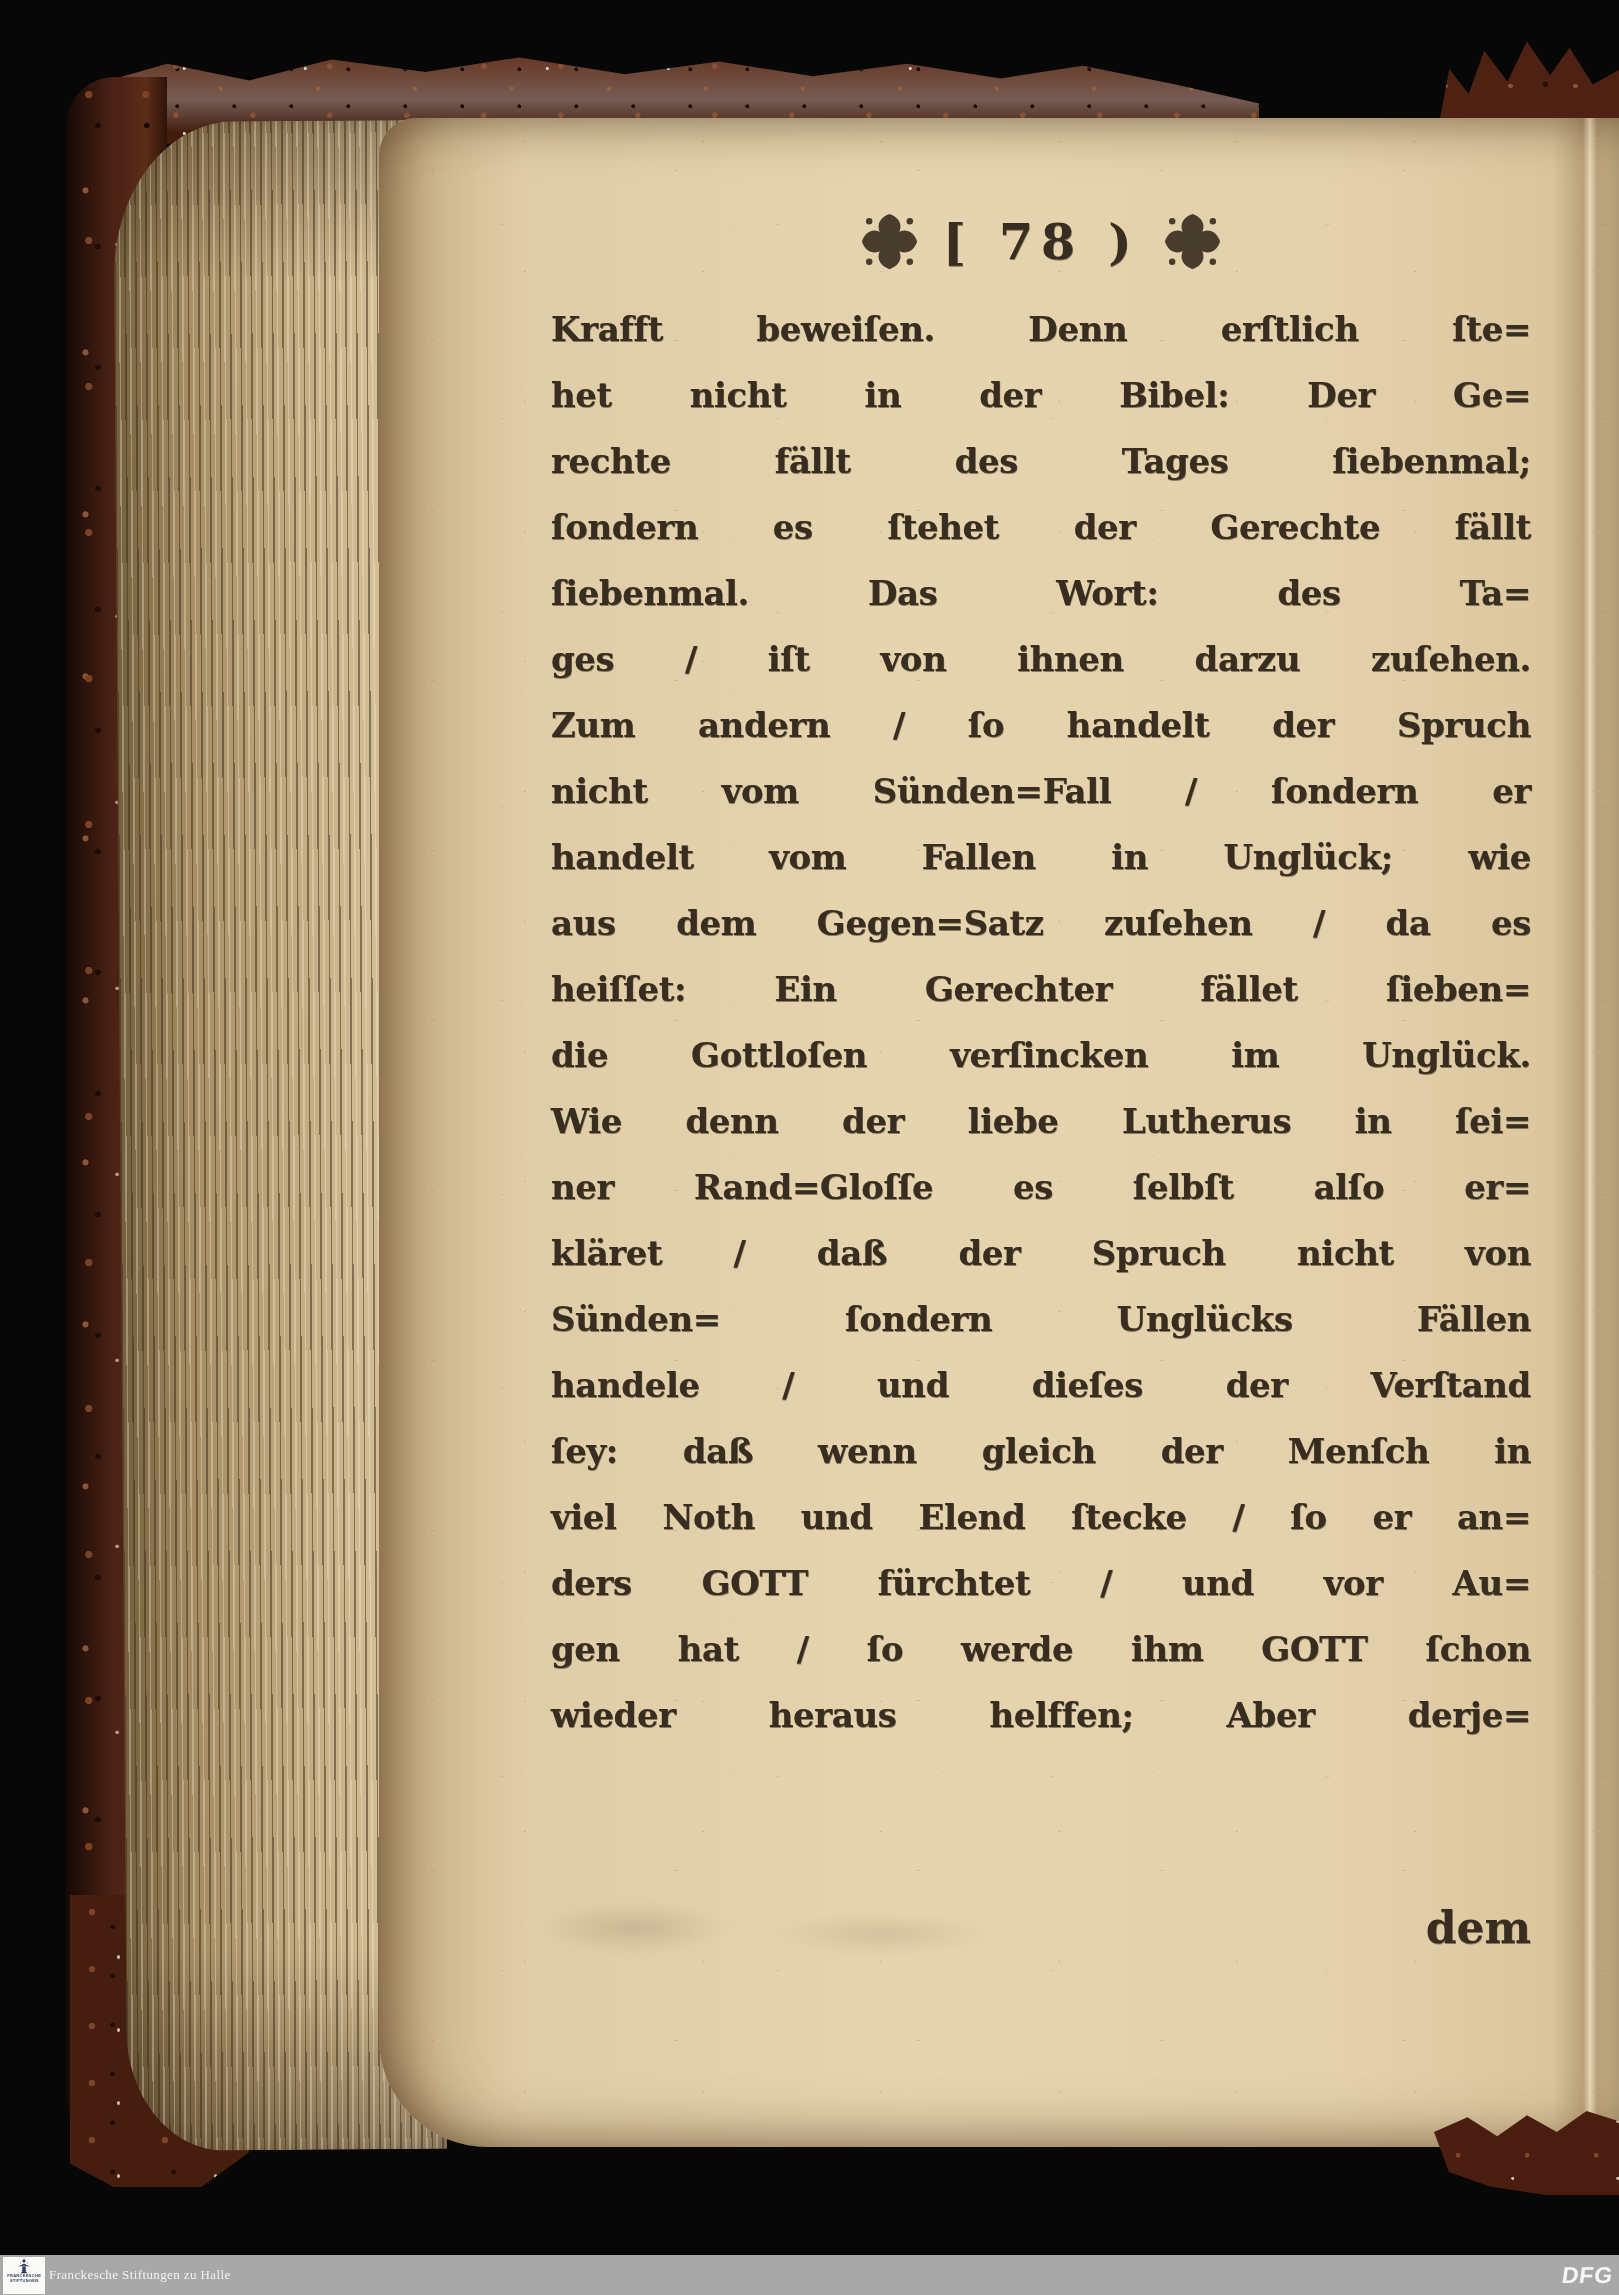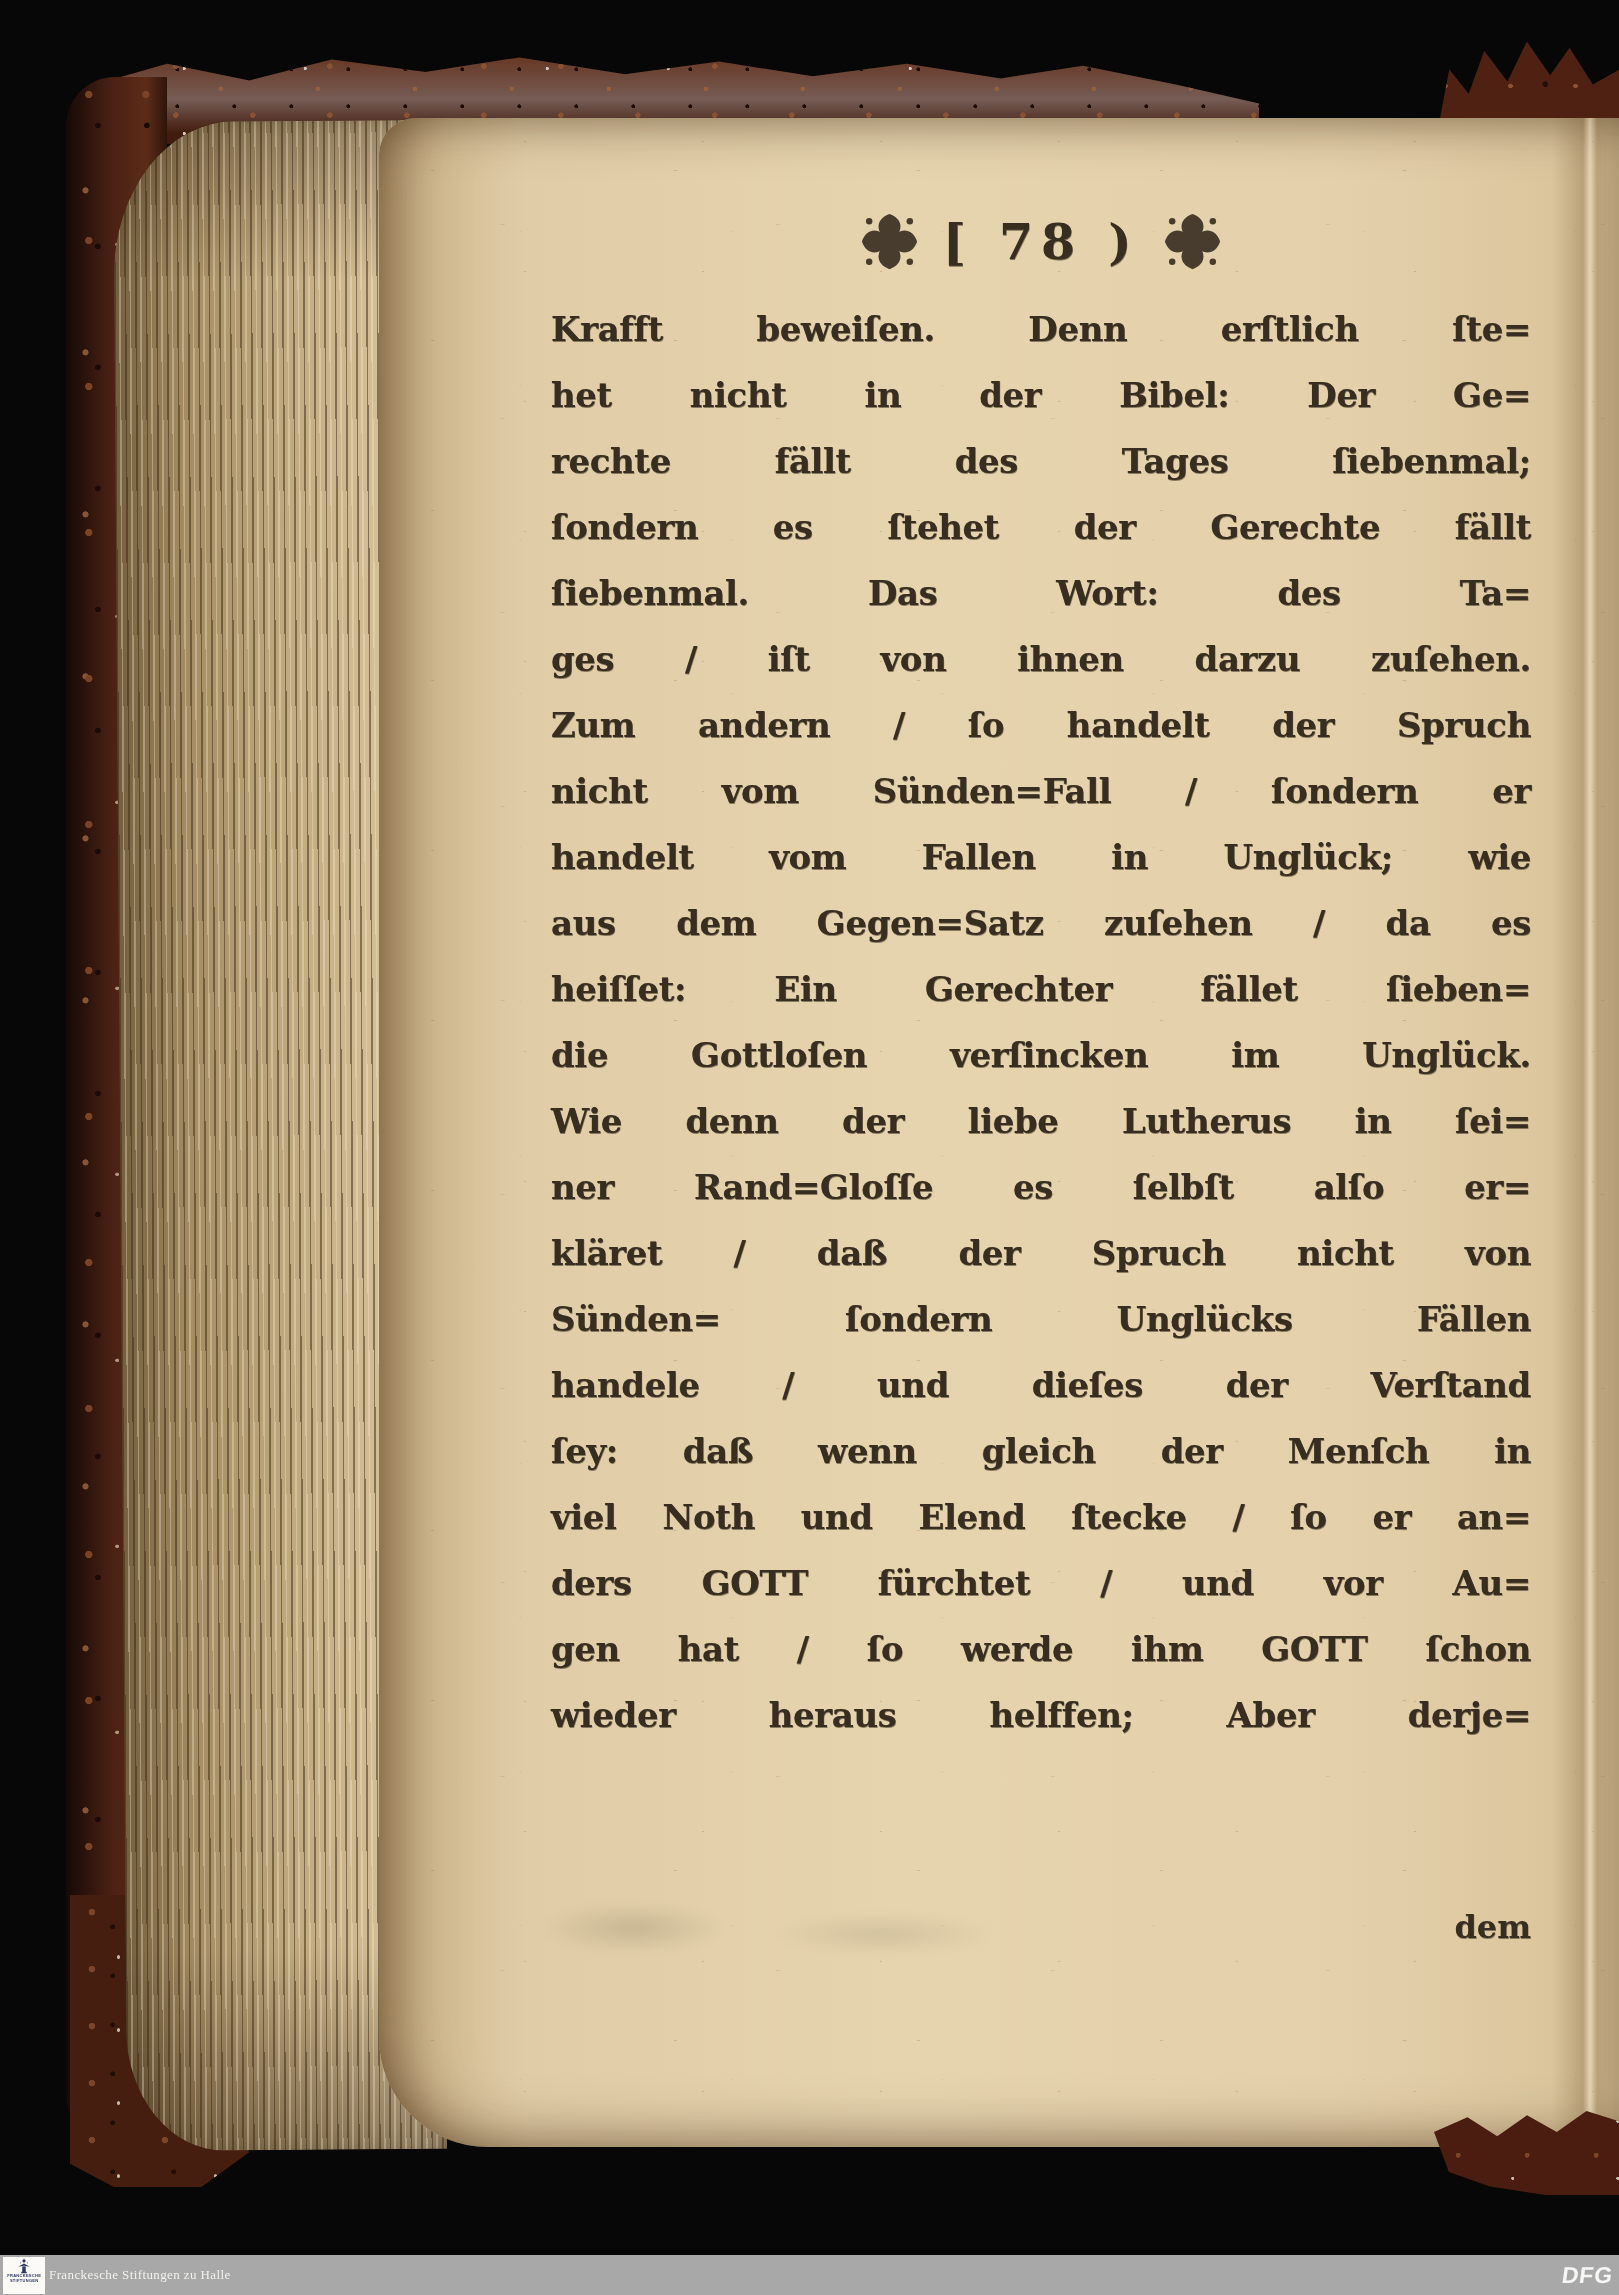--- a/index.html
+++ b/index.html
@@ -107,21 +107,21 @@
   .text-block{position:absolute; left:551px; top:296px; width:980px;}
   .text-line{
     height:66px; line-height:66px; font-size:34px; font-weight:bold;
     letter-spacing:-0.4px;
     text-align:justify; text-align-last:justify;
     text-shadow:0.5px 0.7px 0.6px rgba(45,35,18,.5), -0.3px -0.2px 0.4px rgba(45,35,18,.3);
     white-space:nowrap; overflow:visible;
   }
   .catchword-row{
     position:absolute; left:551px; top:1899px; width:980px; text-align:right;
-    font-size:32px; font-weight:bold; line-height:57px;
+    font-size:44px; font-weight:bold; line-height:57px;
     text-shadow:0.5px 0.7px 0.6px rgba(45,35,18,.5);
   }
   .smudge{position:absolute; filter:blur(4px); pointer-events:none;}
   .smudge-1{left:541px; top:1902px; width:186px; height:52px; opacity:.5;
     background:radial-gradient(ellipse at center, rgba(95,80,58,.4), transparent 70%);}
   .smudge-2{left:769px; top:1912px; width:227px; height:44px; opacity:.4;
     background:radial-gradient(ellipse at center, rgba(95,80,58,.35), transparent 70%);}
   
   .footer-bar{
     position:absolute; left:0; top:2255px; width:1620px; height:40px;

